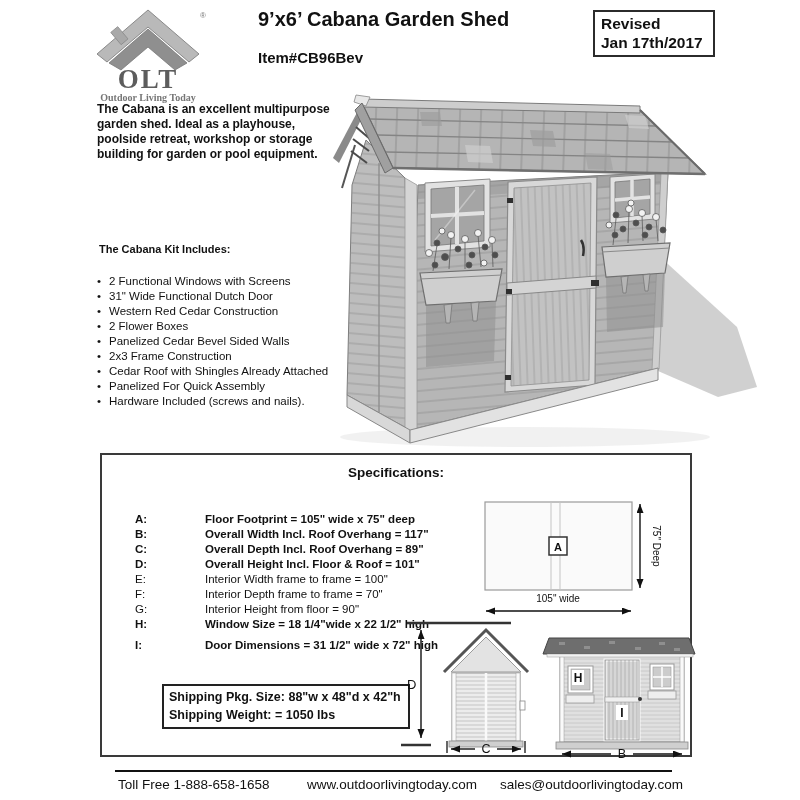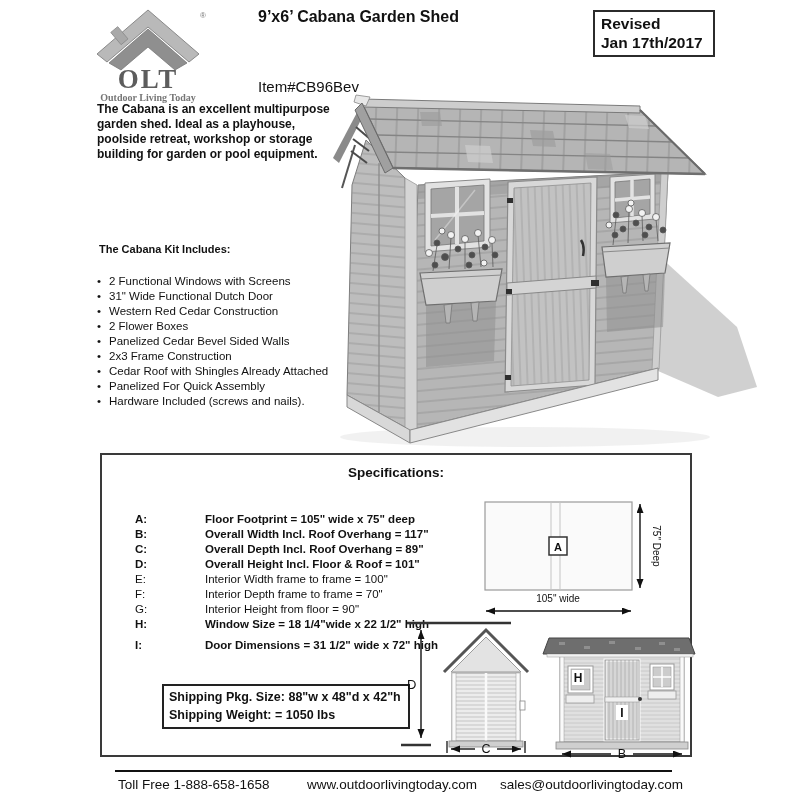--- a/index.html
+++ b/index.html
@@ -1,22 +1,22 @@
 <!DOCTYPE html>
 <html><head>
 <meta charset="utf-8">
 <style>
   html,body{margin:0;padding:0;}
   body{width:800px;height:800px;background:#ffffff;position:relative;
        font-family:"Liberation Sans",sans-serif;color:#111;overflow:hidden;}
   .abs{position:absolute;}
   .bold{font-weight:bold;}
   
-  .page-title{left:258px;top:8px;font-size:16px;font-weight:bold;}
-  .item-number{left:258px;top:49px;font-size:15px;font-weight:normal;margin-top:29px;}
+  .page-title{left:258px;top:8px;font-size:20px;font-weight:bold;}
+  .item-number{left:258px;top:49px;font-size:15px;font-weight:bold;}
   .revised-box{left:593px;top:10px;width:112px;border:2px solid #2b2b2b;
                padding:2px 0 3px 6px;font-size:15.5px;font-weight:bold;line-height:19px;}
   
   .intro{left:97px;top:102px;width:244px;font-size:12px;font-weight:bold;line-height:15px;}
   
   .kit-heading{left:99px;top:243px;font-size:11px;font-weight:bold;}
   .kit-list{left:88px;top:266px;margin:8px;padding:0;list-style:none;font-size:11.5px;line-height:15px;}
   .kit-list li{position:relative;padding-left:13px;}
   .kit-list li::before{content:"\2022";position:absolute;left:1px;}
   

